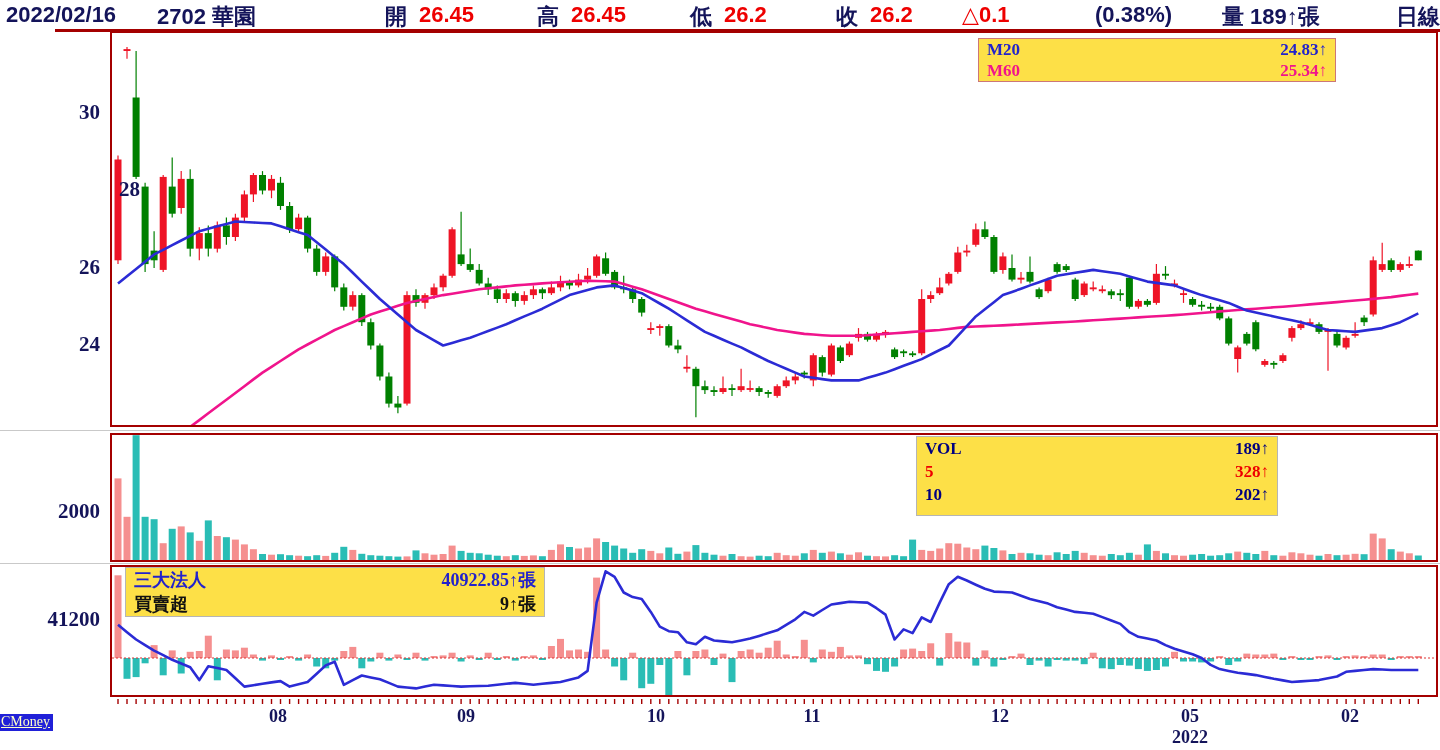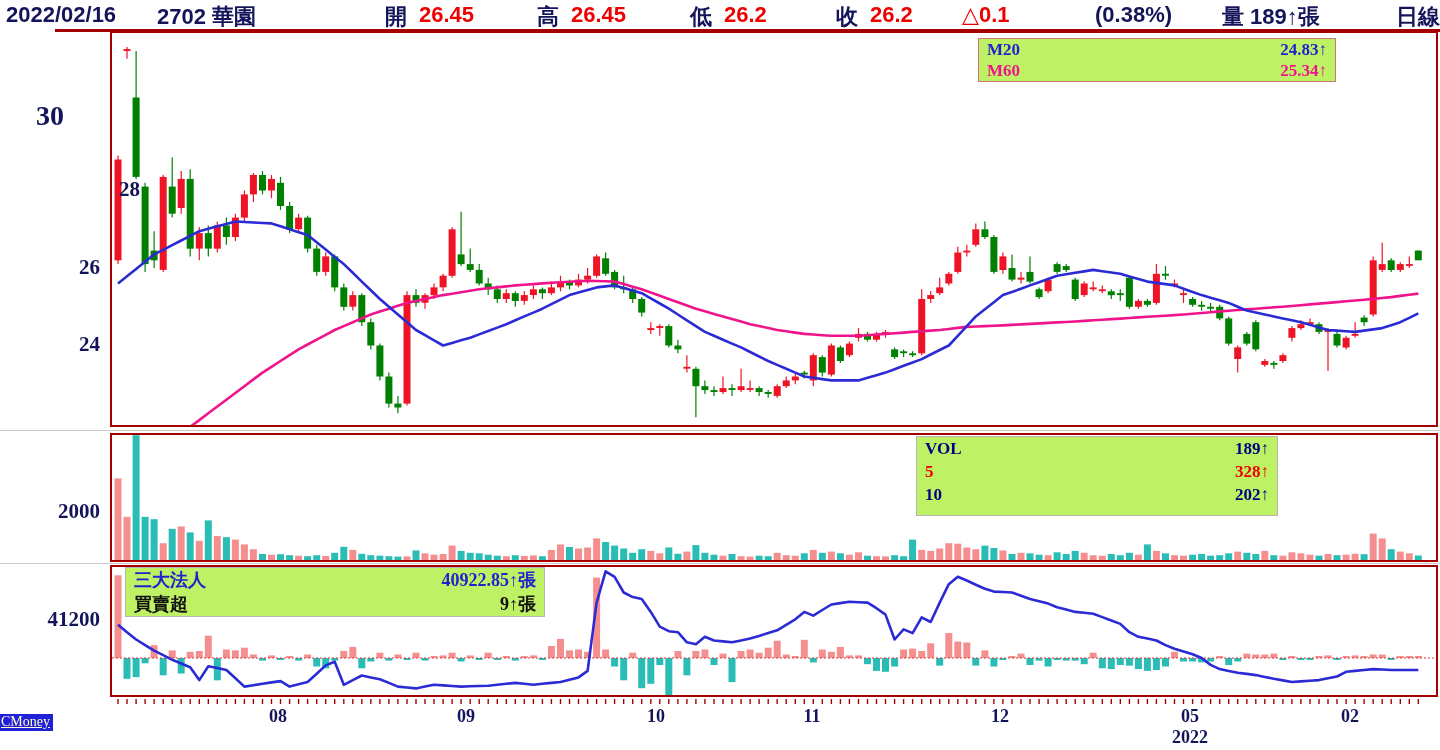--- a/index.html
+++ b/index.html
@@ -6,21 +6,21 @@
   .screen{position:relative;width:1440px;height:750px;background:#ffffff;overflow:hidden;
           font-family:"Liberation Sans","DejaVu Sans",sans-serif;}
   .hdr-item{position:absolute;top:2px;font-size:22px;font-weight:bold;color:#14145a;white-space:nowrap;}
   .hdr-item.red{color:#ee0000;}
   .topline{position:absolute;background:#a40000;height:3px;}
   .sep{position:absolute;left:0;width:1440px;height:1px;background:#c9c9c9;}
   .pane{position:absolute;border:2px solid #a40000;background:#ffffff;box-sizing:border-box;}
   .pane svg{display:block;}
   .axlabel{position:absolute;color:#14145a;font-family:"Liberation Serif","DejaVu Serif",serif;
            font-weight:bold;white-space:nowrap;}
-  .legend{position:absolute;background:#bef264;box-sizing:border-box;
+  .legend{position:absolute;background:#fde047;box-sizing:border-box;
           font-family:"Liberation Serif","DejaVu Serif",serif;font-weight:bold;}
   .lrow{display:flex;justify-content:space-between;align-items:center;padding:0 8px;}
   .lrow .lv{text-align:right;}
   #ma-legend{left:978px;top:38px;width:358px;height:44px;border:1px solid #cc7777;font-size:17px;}
   #ma-legend .lrow{height:21px;}
   #vol-legend{left:905px;top:436px;width:362px;height:80px;border:1px solid #b5b5b5;font-size:17px;margin-left:11px;}
   #vol-legend .lrow{height:23px;}
   #fa-legend{left:125px;top:567px;width:420px;height:50px;border:1px solid #b5b5b5;font-size:18px;}
   #fa-legend .lrow{height:24px;justify-content:space-between;}
   #fa-legend .ll{width:265px;}
@@ -833,21 +833,21 @@
       <line x1="1364.1" y1="0" x2="1364.1" y2="5" stroke="#a40000" stroke-width="1.4"></line>
       <line x1="1373.2" y1="0" x2="1373.2" y2="5" stroke="#a40000" stroke-width="1.4"></line>
       <line x1="1382.2" y1="0" x2="1382.2" y2="5" stroke="#a40000" stroke-width="1.4"></line>
       <line x1="1391.2" y1="0" x2="1391.2" y2="5" stroke="#a40000" stroke-width="1.4"></line>
       <line x1="1400.3" y1="0" x2="1400.3" y2="5" stroke="#a40000" stroke-width="1.4"></line>
       <line x1="1409.3" y1="0" x2="1409.3" y2="5" stroke="#a40000" stroke-width="1.4"></line>
       <line x1="1418.3" y1="0" x2="1418.3" y2="5" stroke="#a40000" stroke-width="1.4"></line>
     </svg>
 
   <div id="labels-layer">
-      <div class="axlabel" style="left: 0px; top: 100px; width: 100px; text-align: center; font-size: 28px;">30</div>
+      <div class="axlabel" style="left: 0px; top: 100px; width: 100px; text-align: right; font-size: 21px;">30</div>
       <div class="axlabel" style="left: 0px; top: 177px; width: 100px; text-align: right; font-size: 21px; margin-left: 40px;">28</div>
       <div class="axlabel" style="left: 0px; top: 255px; width: 100px; text-align: right; font-size: 21px;">26</div>
       <div class="axlabel" style="left: 0px; top: 332px; width: 100px; text-align: right; font-size: 21px;">24</div>
       <div class="axlabel" style="left: 0px; top: 499px; width: 100px; text-align: right; font-size: 21px;">2000</div>
       <div class="axlabel" style="left: 0px; top: 607px; width: 100px; text-align: right; font-size: 21px;">41200</div>
       <div class="axlabel" style="left: 258px; top: 706px; width: 40px; text-align: center; font-size: 18px;">08</div>
       <div class="axlabel" style="left: 446px; top: 706px; width: 40px; text-align: center; font-size: 18px;">09</div>
       <div class="axlabel" style="left: 636px; top: 706px; width: 40px; text-align: center; font-size: 18px;">10</div>
       <div class="axlabel" style="left: 792px; top: 706px; width: 40px; text-align: center; font-size: 18px;">11</div>
       <div class="axlabel" style="left: 980px; top: 706px; width: 40px; text-align: center; font-size: 18px;">12</div>

